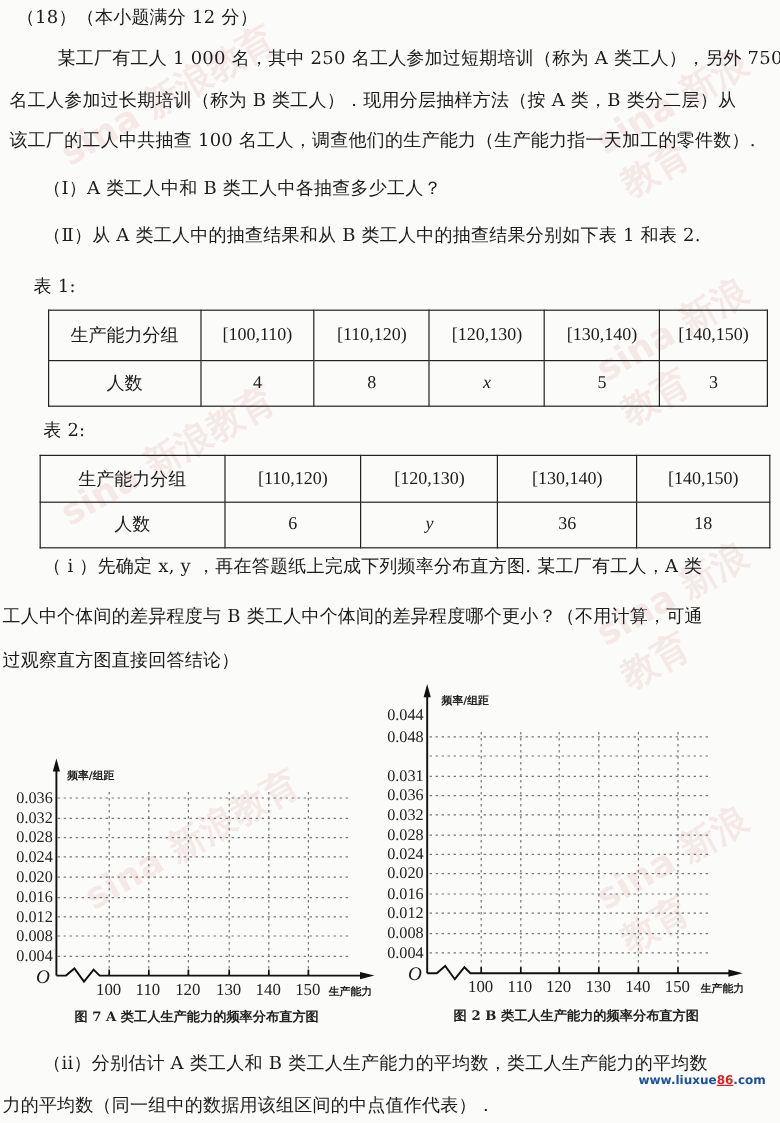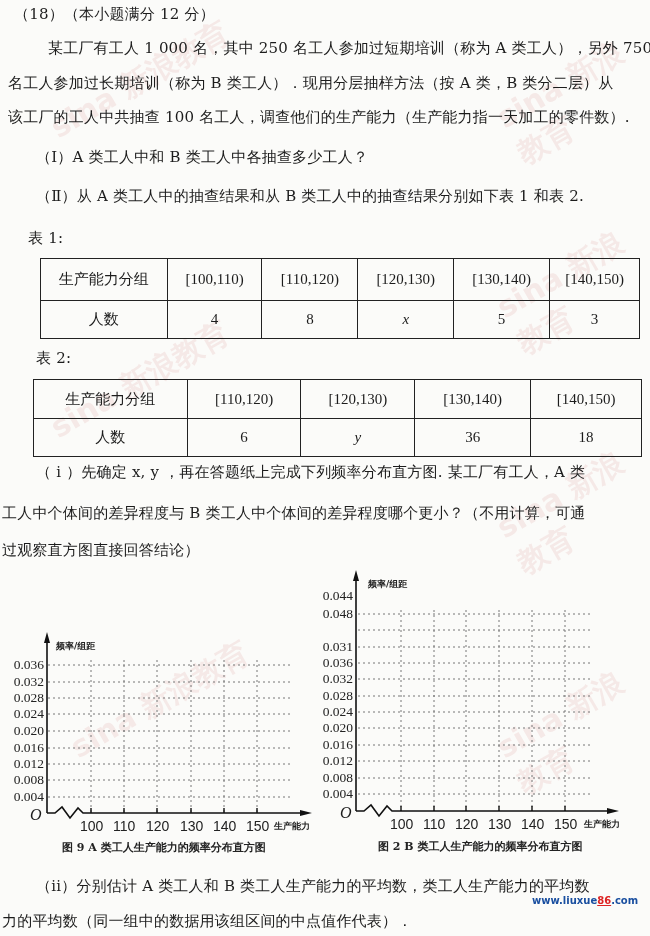--- a/index.html
+++ b/index.html
@@ -3,21 +3,21 @@
 <meta charset="utf-8">
 <style>
   * { margin:0; padding:0; box-sizing:border-box; }
   html, body { width:650px; height:936px; overflow:hidden; background:#fbfbf9; }
   body { position:relative; font-family:"DejaVu Serif","Liberation Serif",serif; color:#1c1c1c; }
   .line { position:absolute; left:0; font-size:15px; white-space:nowrap; letter-spacing:0.2px; }
   .it { font-style:italic; font-family:"Liberation Serif",serif; }
   table.t { position:absolute; border-collapse:collapse; font-size:15px; }
   table.t td { border:1.4px solid #222; text-align:center; font-family:"Liberation Serif","DejaVu Serif",serif; }
   .caption { position:absolute; font-size:11px; font-weight:bold; white-space:nowrap; color:#222; }
-  .tick-lbl { position:absolute; font-family:Liberation Sans, sans-serif; font-size:14px; color:#222; }
+  .tick-lbl { position:absolute; font-family:Liberation Serif, serif; font-size:14px; color:#222; }
   .ylbl { position:absolute; font-family:"Liberation Serif",serif; font-size:13.5px; color:#222; text-align:right; width:44px; }
   .axis-title { position:absolute; font-size:9px; font-weight:bold; color:#222; white-space:nowrap; }
   .origin { position:absolute; font-family:"Liberation Serif",serif; font-style:italic; font-size:16px; }
   .brand { position:absolute; left:532px; top:895px; text-align:center; }
   .brand-cn { font-family:"DejaVu Sans",sans-serif; font-size:19px; color:#222; letter-spacing:2px; }
   .brand-url { font-family:"DejaVu Sans",sans-serif; font-size:10px; color:#1a4fa0; font-weight:bold; }
   .brand-url .red { color:#d22;text-decoration:underline; }
   .wm { position:absolute; color:rgba(200,80,80,0.10); font-size:30px; transform:rotate(-30deg); font-family:"DejaVu Sans",sans-serif; font-weight:bold; pointer-events:none; }
 </style>
 </head>
@@ -131,21 +131,21 @@
 <div class="ylbl" style="left:0;top:772px;">0.008</div>
 <div class="ylbl" style="left:0;top:789px;">0.004</div>
 <div class="origin" style="left:30px;top:806px;">O</div>
 <div class="tick-lbl" style="left:80px;top:818px;">100</div>
 <div class="tick-lbl" style="left:113px;top:818px;">110</div>
 <div class="tick-lbl" style="left:146px;top:818px;">120</div>
 <div class="tick-lbl" style="left:180px;top:818px;">130</div>
 <div class="tick-lbl" style="left:213px;top:818px;">140</div>
 <div class="tick-lbl" style="left:246px;top:818px;">150</div>
 <div class="axis-title" style="left:274px;top:820px;">生产能力</div>
-<div class="caption" style="left:62px;top:840px;">图 9  A 类工人生产能力的频率分布直方图</div>
+<div class="caption" style="left:62px;top:840px;">图 7  A 类工人生产能力的频率分布直方图</div>
 
 <div style="position:absolute;left:0;top:0;width:650px;height:936px;pointer-events:none;">
   <svg width="650" height="936" style="position:absolute;left:0;top:0;">
     <g stroke="#777" stroke-width="1" stroke-dasharray="2,3">
       <line x1="358" y1="614" x2="592" y2="614"></line>
       <line x1="358" y1="630" x2="592" y2="630"></line>
       <line x1="358" y1="647" x2="592" y2="647"></line>
       <line x1="358" y1="663" x2="592" y2="663"></line>
       <line x1="358" y1="679" x2="592" y2="679"></line>
       <line x1="358" y1="696" x2="592" y2="696"></line>

